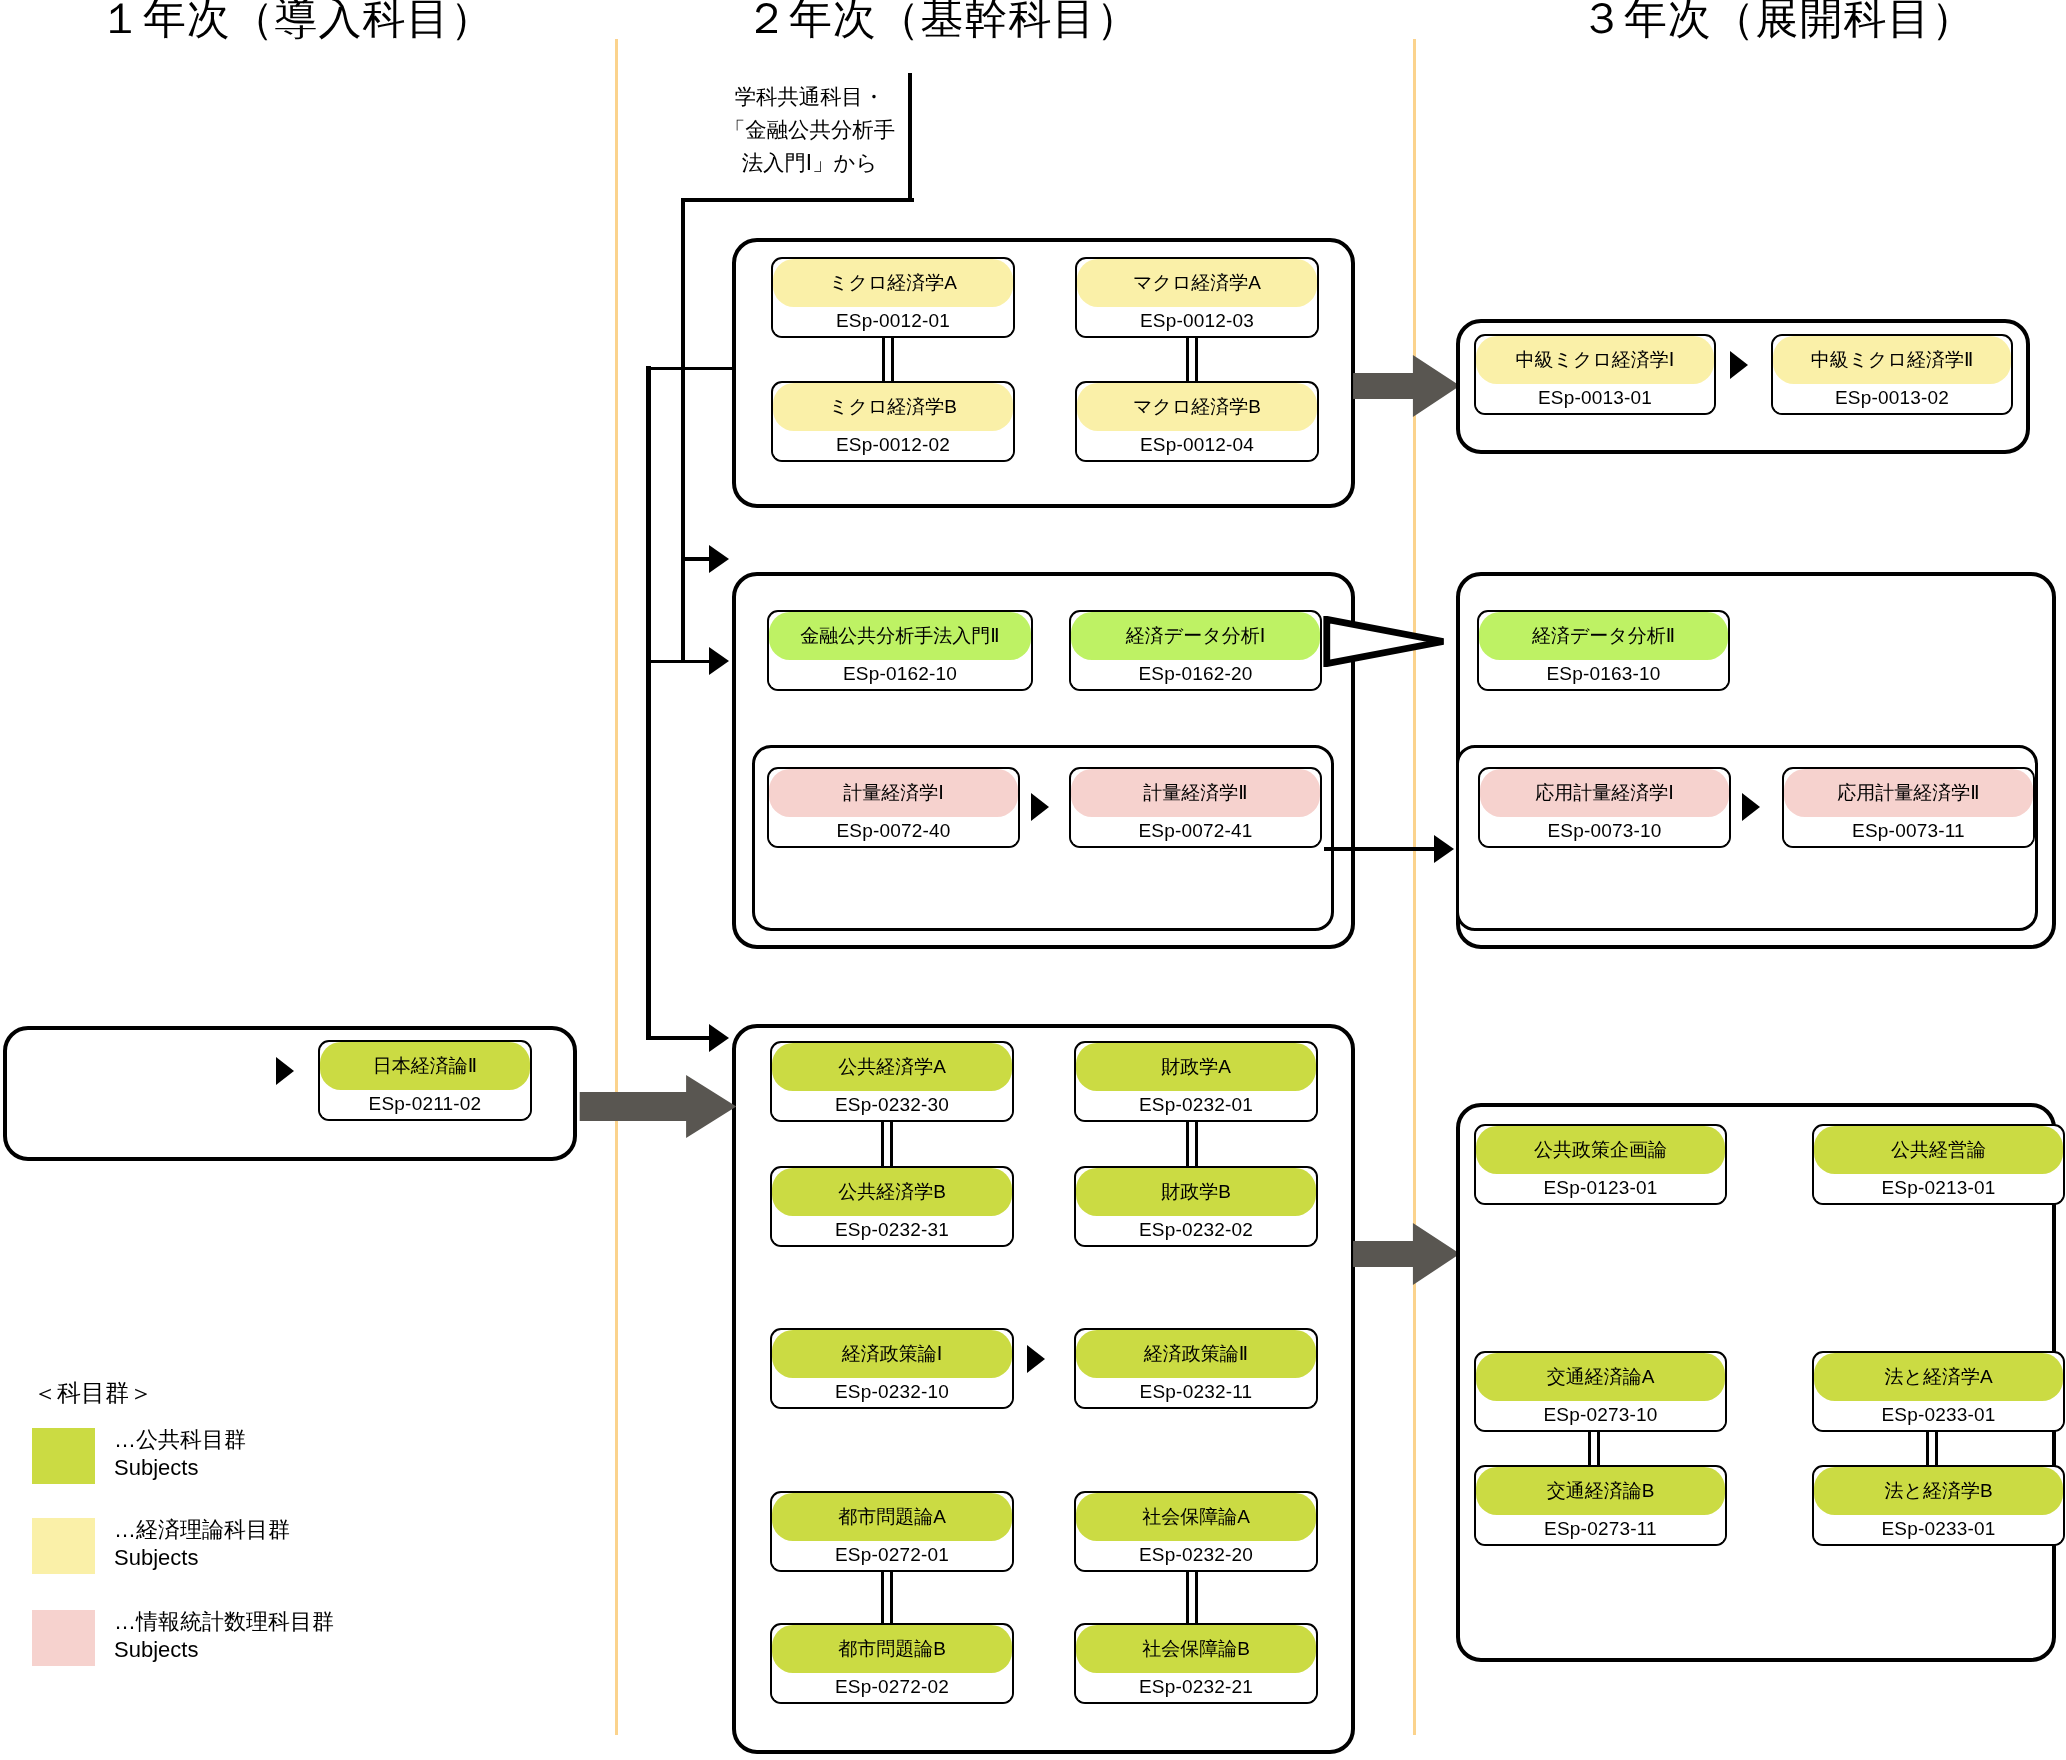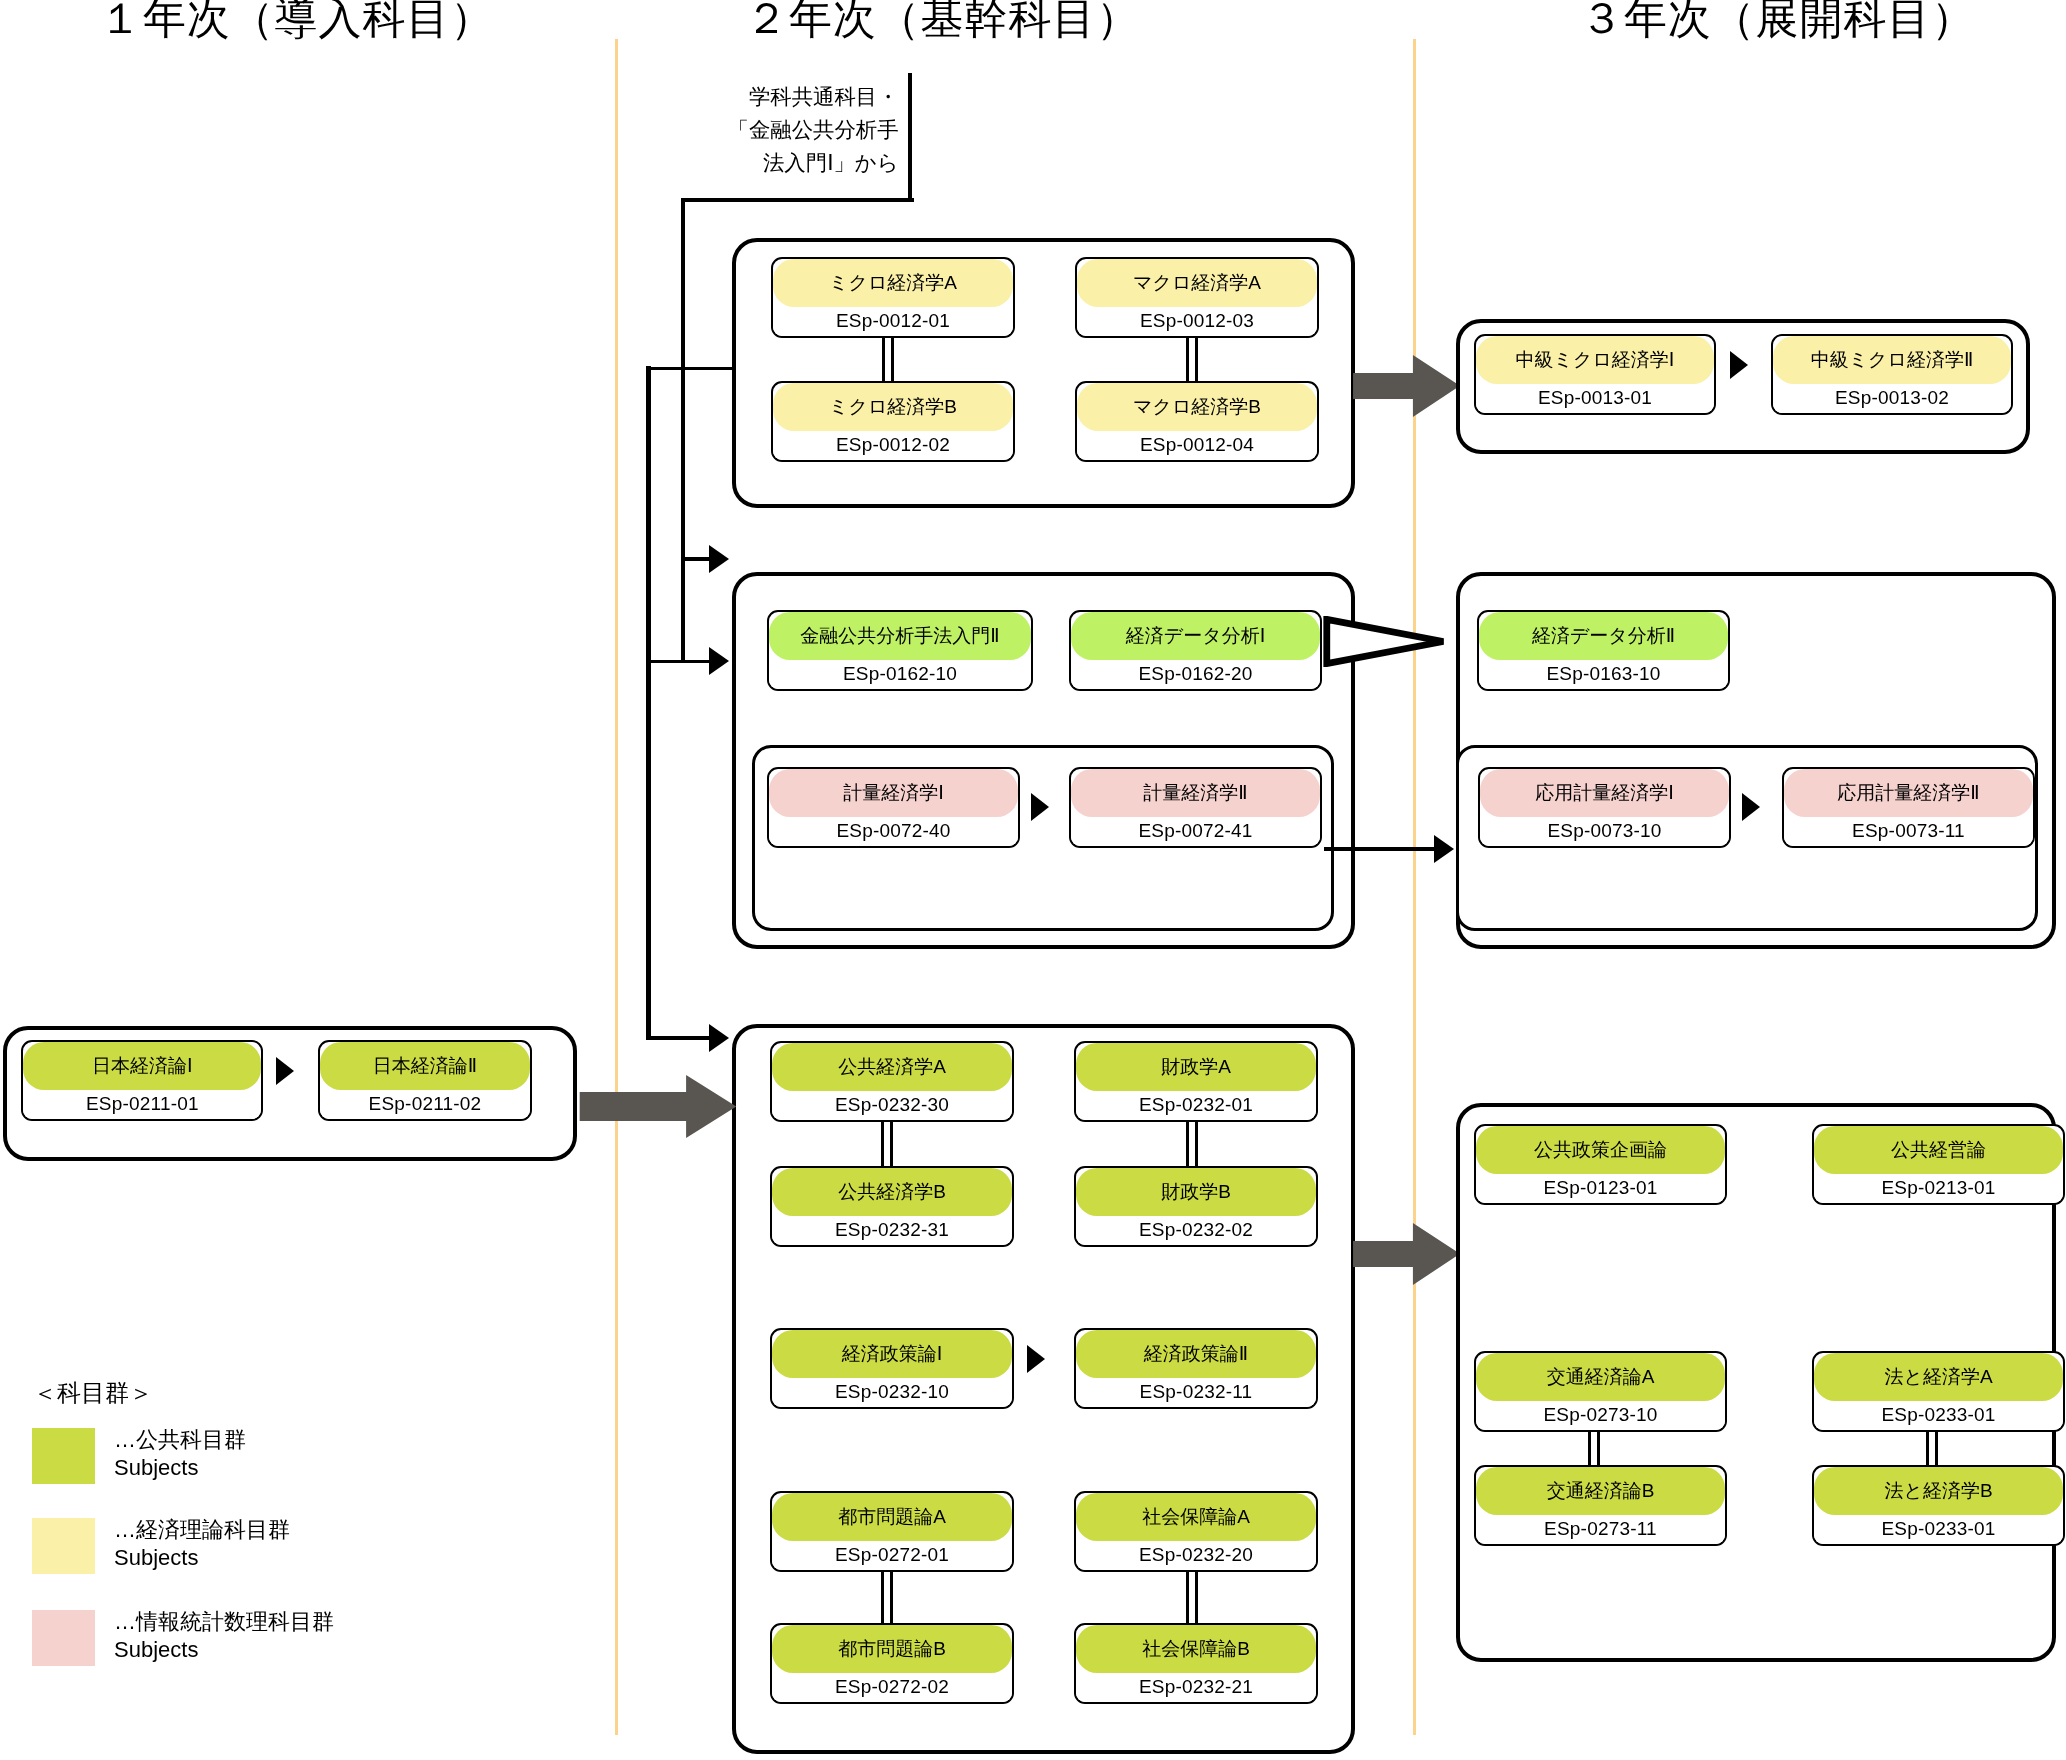--- a/index.html
+++ b/index.html
@@ -51,21 +51,21 @@
   
   .block-arrow{position:absolute;}
 
   
   .arrowline{position:absolute;height:3.4px;background:#000;}
   .arrowhead{position:absolute;width:0;height:0;border-style:solid;
              border-width:14.6px 0 14.6px 20.6px;border-color:transparent transparent transparent #000;}
 
   
   .note{position:absolute;box-sizing:border-box;border-right:4.7px solid #000;
-        font-size:21.4px;line-height:1.55;text-align:right;padding:7.7px 9.4px 4.3px 9.4px;}
+        font-size:21.4px;line-height:1.55;text-align:center;padding:7.7px 9.4px 4.3px 9.4px;}
   .note-underline{position:absolute;background:#000;}
 
   
   .legend-title{position:absolute;font-size:24px;white-space:nowrap;}
   .legend-sw{position:absolute;}
   .legend-label{position:absolute;font-size:22px;line-height:1.28;white-space:pre-line;}
 </style>
 </head>
 <body>
 
@@ -229,24 +229,20 @@
       <i class="r"></i>
     </div>
 
   <div class="block-arrow" style="left:1353px;top:1223px;width:107px;height:62px;">
     <svg width="107" height="62" viewBox="0 0 250 145">
       <polygon points="0,42 140,42 140,0 250,72 140,145 140,103 0,103" fill="#595651"></polygon>
     </svg>
   </div>
 
   <div class="group" style="left:3.4px;top:1026px;width:574px;height:135px;"></div>
-  <div class="card c-green" style="left:21.4px;top:1040px;width:242px;height:81px;">
-    <div class="title">日本経済論Ⅰ</div>
-    <div class="code">ESp-0211-01</div>
-  </div>
   <div class="tri-solid sm" style="left:276px;top:1057px;"></div>
   <div class="card c-green" style="left:318px;top:1040px;width:214px;height:81px;">
     <div class="title">日本経済論Ⅱ</div>
     <div class="code">ESp-0211-02</div>
   </div>
 
   <div class="block-arrow" style="left:579px;top:1075px;width:158px;height:63px;">
     <svg width="158" height="63" viewBox="0 0 368 148">
       <polygon points="0,40 250,40 250,0 368,74 250,148 250,108 0,108" fill="#595651"></polygon>
     </svg>

